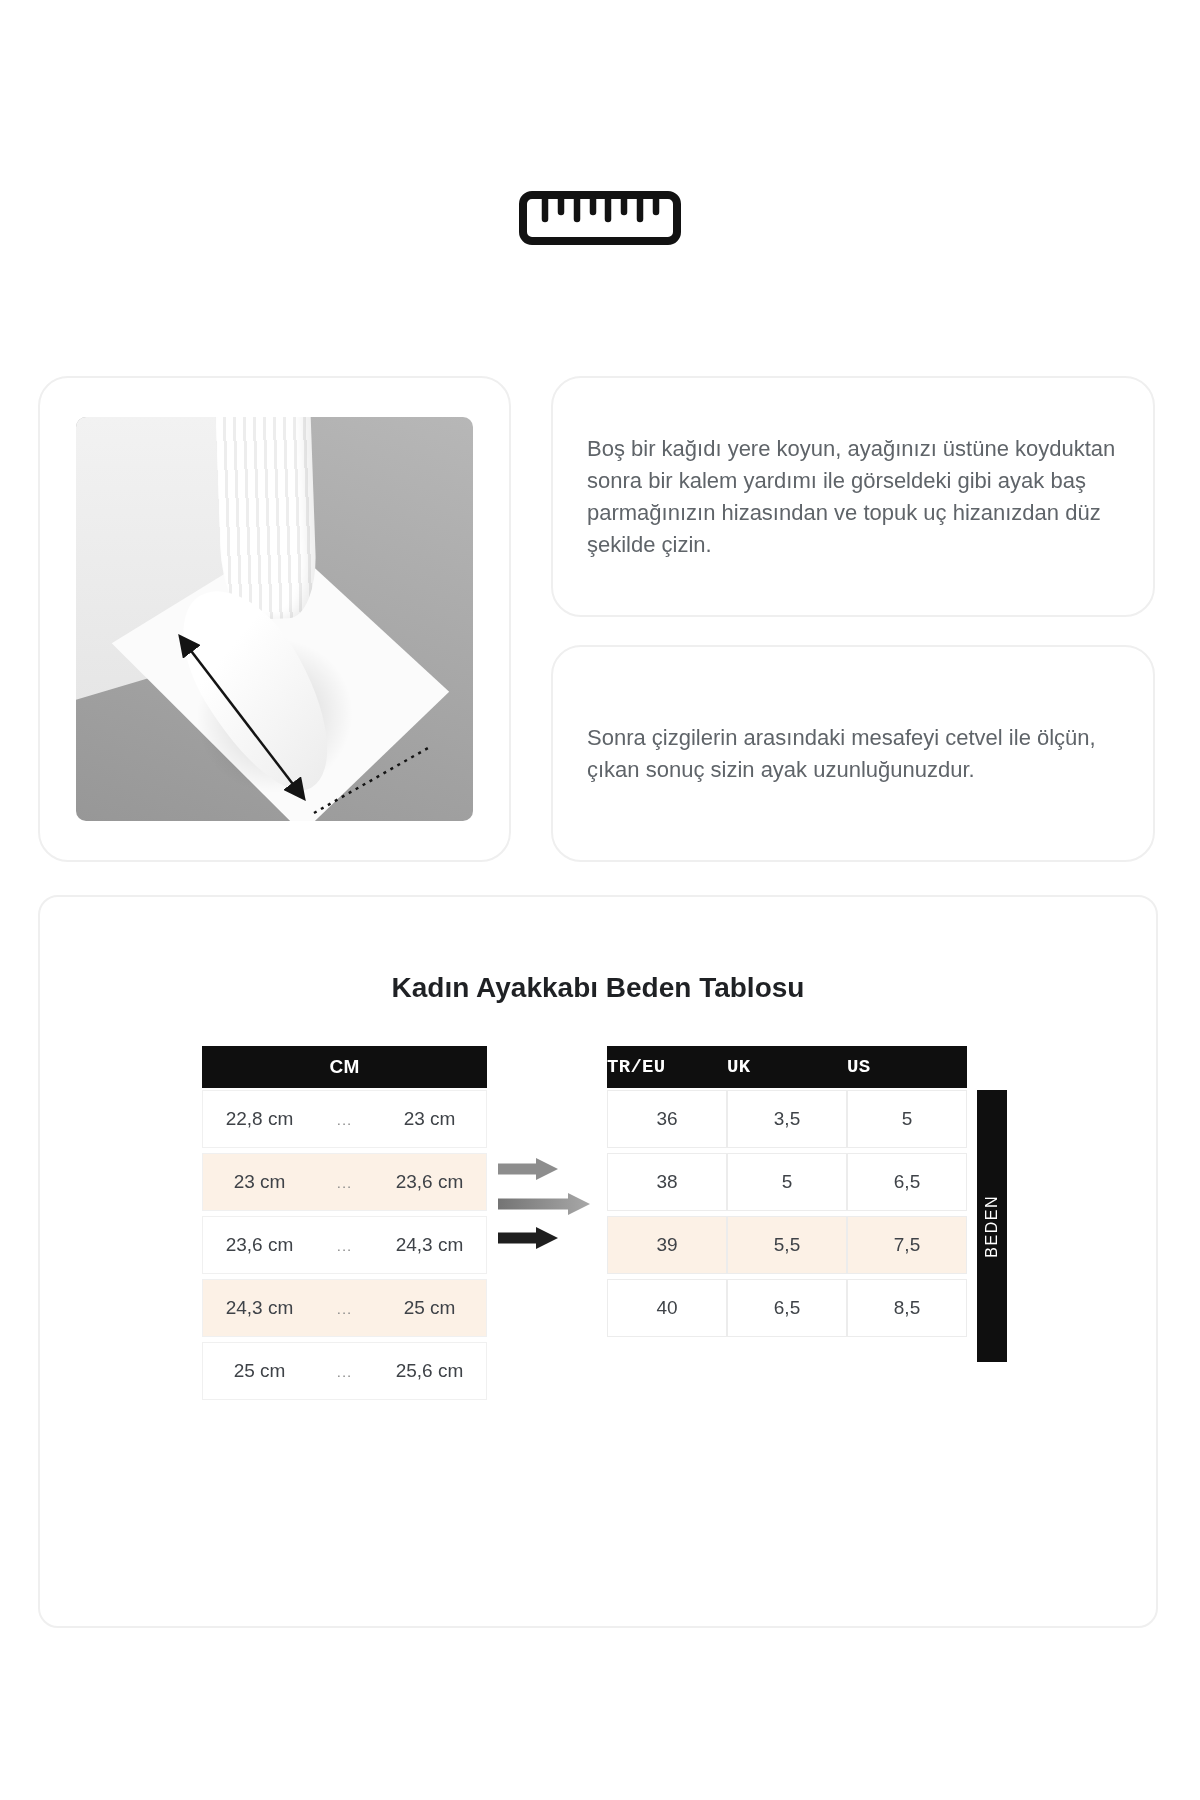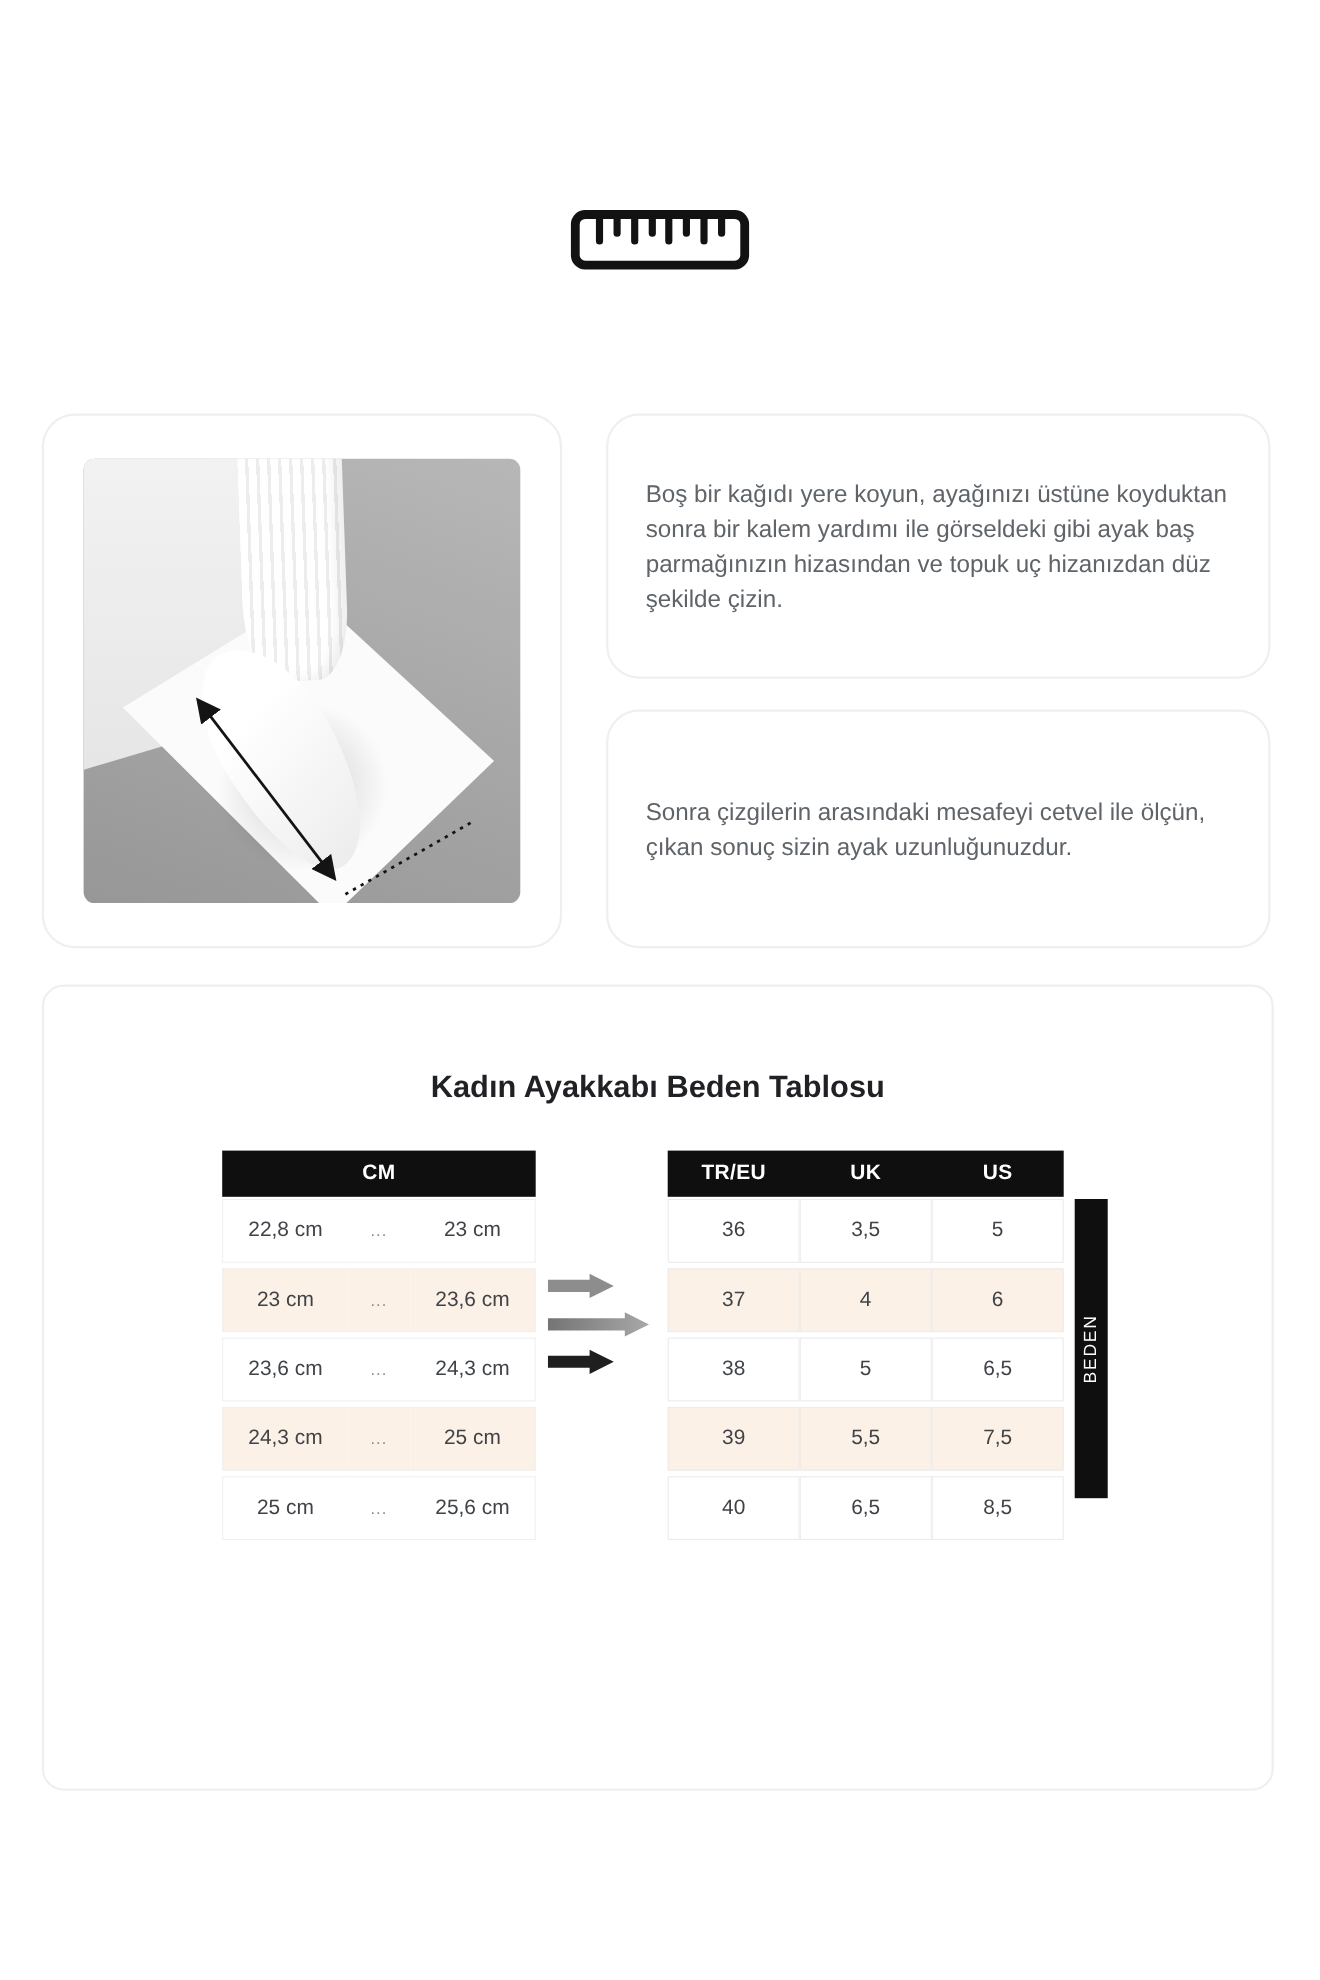--- a/index.html
+++ b/index.html
@@ -45,21 +45,21 @@
     border:2px solid #efefef;border-radius:20px;box-sizing:border-box;background:#fff;}
   .table-title{position:absolute;left:0;top:52px;width:100%;text-align:center;
     font-size:28px;font-weight:700;color:#1f2124;}
 
   .tbl{position:absolute;top:149px;}
   .tbl-cm{left:152px;width:285px;padding-left:10px;}
   .tbl-conv{left:567px;width:360px;}
   .tbl-head{height:42px;background:#0f0f0f;color:#ffffff;display:flex;align-items:center;
     font-size:19px;font-weight:600;letter-spacing:.3px;}
   .tbl-cm .tbl-head{justify-content:center;}
-  .tbl-conv .tbl-head .hcell{width:120px;text-align:center;}
+  .tbl-conv .tbl-head .hcell{width:120px;font-family:Liberation Mono, monospace;}
   .trow{display:flex;height:58px;margin-top:5px;justify-content:flex-end;}
   .trow.first{margin-top:2px;}
   .trow.alt .cell{background:#fcf1e6;}
   .cell{display:flex;align-items:center;justify-content:center;font-size:19px;color:#3f4348;
     background:#ffffff;border:1px solid #f0f0f0;box-sizing:border-box;}
   .tbl-cm .c-from{width:40%;border-right:none;}
   .tbl-cm .c-dots{width:20%;border-left:none;border-right:none;color:#8b8b8b;font-size:15px;letter-spacing:1px;}
   .tbl-cm .c-to{width:40%;border-left:none;}
   .tbl-conv .cell{width:120px;border-color:#ececec;}
 
@@ -173,25 +173,20 @@
         <div class="hcell">TR/EU</div>
         <div class="hcell">UK</div>
         <div class="hcell">US</div>
       </div>
 
       <div class="trow first">
         <div class="cell">36</div>
         <div class="cell">3,5</div>
         <div class="cell">5</div>
       </div>
-      <div class="trow alt">
-        <div class="cell">37</div>
-        <div class="cell">4</div>
-        <div class="cell">6</div>
-      </div>
       <div class="trow">
         <div class="cell">38</div>
         <div class="cell">5</div>
         <div class="cell">6,5</div>
       </div>
       <div class="trow alt">
         <div class="cell">39</div>
         <div class="cell">5,5</div>
         <div class="cell">7,5</div>
       </div>

